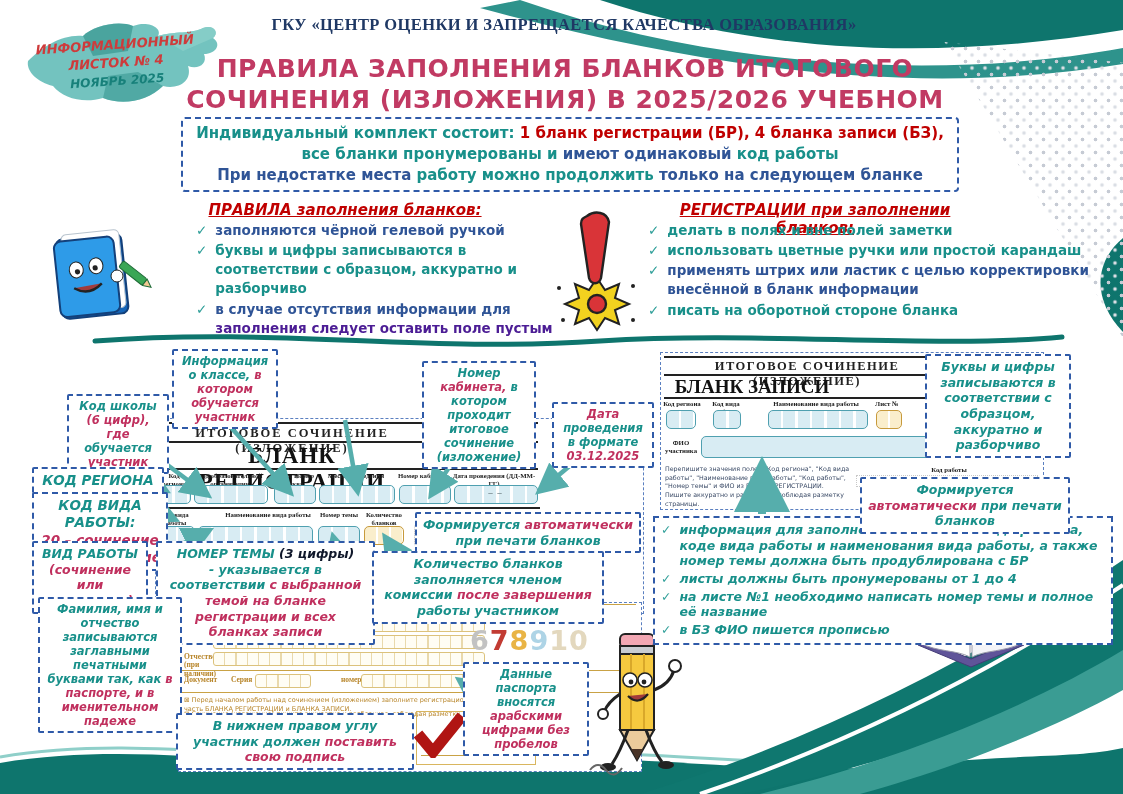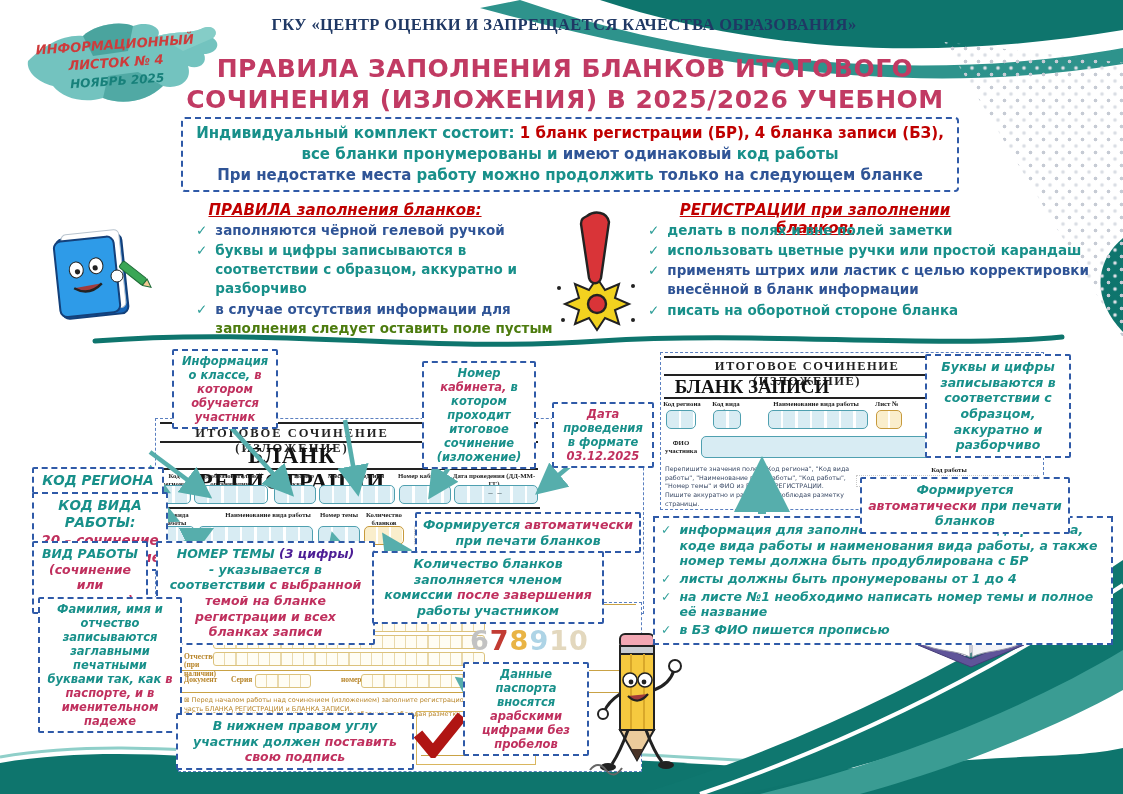--- a/index.html
+++ b/index.html
@@ -99,21 +99,21 @@
     <div class="rule">
         <span class="chk">✓</span>
         <span><span style="color: rgb(47, 84, 150);">заполняются чёрной гелевой ручкой</span></span>
       </div>
     <div class="rule">
         <span class="chk">✓</span>
         <span><span style="color: rgb(24, 144, 138);">буквы и цифры записываются в соответствии с образцом, аккуратно и разборчиво</span></span>
       </div>
     <div class="rule">
         <span class="chk">✓</span>
-        <span><span style="color: rgb(47, 84, 150);">в случае отсутствия информации для </span><span style="color: #4d7c0f;">заполнения следует оставить поле пустым</span></span>
+        <span><span style="color: rgb(47, 84, 150);">в случае отсутствия информации для </span><span style="color: #4c1d95;">заполнения следует оставить поле пустым</span></span>
       </div>
   </div>
 
   <div class="rtitle" style="left:655px;top:201px;width:320px">РЕГИСТРАЦИИ при заполнении бланков:</div>
   <div class="rules" style="left:648px;top:221px;width:450px">
     <div class="rule">
         <span class="chk">✓</span>
         <span><span style="color: rgb(24, 144, 138);">делать в полях и вне полей заметки</span></span>
       </div>
     <div class="rule">
@@ -261,32 +261,33 @@
       <path d="M140,565 L206,532"></path>
       <path d="M340,562 L334,540"></path>
       <path d="M400,560 L387,540"></path>
       <path d="M146,630 L206,621"></path>
       <path d="M487,700 L462,682"></path>
       <path d="M978,430 L998,440"></path>
     </g>
     <path d="M762,514 L762,472" stroke="#56AEAC" stroke-width="8" fill="none" marker-end="url(#ah)"></path>
   </svg>
 
+  <div class="co" style="left:67px;top:394px;width:88px"><span style="color: rgb(24, 144, 138);">Код школы </span><span style="color: rgb(192, 48, 94);">(6 цифр), где </span><span style="color: rgb(24, 144, 138);">обучается </span><span style="color: rgb(192, 48, 94);">участник</span></div>
   <div class="co" style="left:172px;top:349px;width:92px"><span style="color: rgb(24, 144, 138);">Информация о классе, </span><span style="color: rgb(192, 48, 94);">в котором обучается участник</span></div>
   <div class="co" style="left:422px;top:361px;width:100px"><span style="color: rgb(24, 144, 138);">Номер </span><span style="color: rgb(192, 48, 94);">кабинета, </span><span style="color: rgb(24, 144, 138);">в котором проходит итоговое сочинение (изложение)</span></div>
   <div class="co" style="left:552px;top:402px;width:88px"><span style="color: rgb(192, 48, 94);">Дата </span><span style="color: rgb(24, 144, 138);">проведения в формате </span><span style="color: rgb(192, 48, 94);">03.12.2025</span></div>
   <div class="co s13" style="left:32px;top:467px;width:118px"><span style="color: rgb(24, 144, 138);">КОД РЕГИОНА – </span><span style="color: rgb(192, 48, 94);">82</span></div>
   <div class="co s13" style="left:32px;top:492px;width:122px"><span style="color: rgb(24, 144, 138);">КОД ВИДА РАБОТЫ:
 </span><span style="color: rgb(192, 48, 94);">20 – сочинение
 21 – изложение</span></div>
   <div class="co s12" style="left:32px;top:541px;width:102px"><span style="color: rgb(24, 144, 138);">ВИД РАБОТЫ
 </span><span style="color: rgb(192, 48, 94);">(сочинение
 или
 изложение)</span></div>
-  <div class="co s12" style="left:156px;top:541px;width:205px"><span style="color: rgb(24, 144, 138);">НОМЕР ТЕМЫ </span><span style="color: #4c1d95;">(3 цифры)
+  <div class="co s12" style="left:156px;top:541px;width:205px"><span style="color: rgb(24, 144, 138);">НОМЕР ТЕМЫ </span><span style="color: #0f172a;">(3 цифры)
 </span><span style="color: rgb(24, 144, 138);">-  указывается в соответствии </span><span style="color: rgb(192, 48, 94);">с выбранной темой на бланке регистрации и всех бланках записи</span></div>
   <div class="co s12" style="left:415px;top:512px;width:212px"><span style="color: rgb(24, 144, 138);">Формируется </span><span style="color: rgb(192, 48, 94);">автоматически </span><span style="color: rgb(24, 144, 138);">при печати бланков</span></div>
   <div class="co s12" style="left:372px;top:551px;width:218px"><span style="color: rgb(24, 144, 138);">Количество бланков заполняется членом комиссии </span><span style="color: rgb(192, 48, 94);">после завершения </span><span style="color: rgb(24, 144, 138);">работы участником</span></div>
   <div class="co" style="left:38px;top:597px;width:130px"><span style="color: rgb(24, 144, 138);">Фамилия, имя и отчество записываются заглавными печатными буквами так, как </span><span style="color: rgb(192, 48, 94);">в паспорте, и в именительном падеже</span></div>
   <div class="co s12" style="left:176px;top:713px;width:224px"><span style="color: rgb(24, 144, 138);">В нижнем правом углу участник должен </span><span style="color: rgb(192, 48, 94);">поставить свою подпись</span></div>
   <div class="co" style="left:463px;top:662px;width:112px"><span style="color: rgb(24, 144, 138);">Данные паспорта вносятся </span><span style="color: rgb(192, 48, 94);">арабскими цифрами без пробелов</span></div>
 
   <div class="co s12" style="left:925px;top:354px;width:132px"><span style="color: rgb(24, 144, 138);">Буквы и цифры записываются в соответствии с образцом, аккуратно и разборчиво</span></div>
   <div class="co s12" style="left:860px;top:477px;width:196px"><span style="color: rgb(24, 144, 138);">Формируется </span><span style="color: rgb(192, 48, 94);">автоматически </span><span style="color: rgb(24, 144, 138);">при печати бланков</span></div>
 

